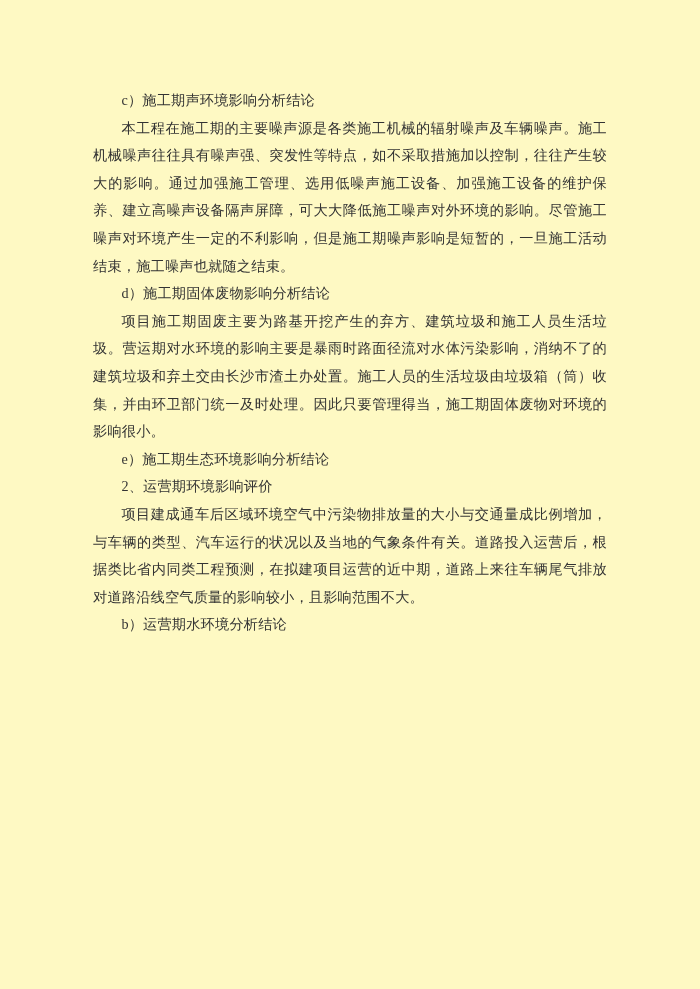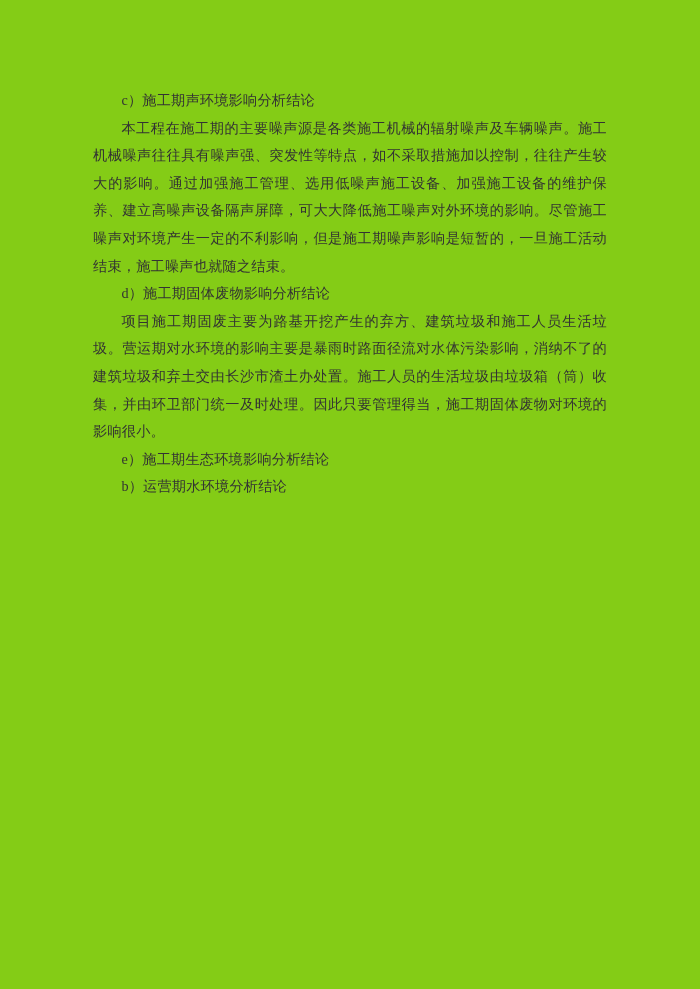--- a/index.html
+++ b/index.html
@@ -4,21 +4,21 @@
 <style>
   html, body {
     margin: 0;
     padding: 0;
     background: #ffffff;
   }
   .page {
     position: relative;
     width: 700px;
     height: 989px;
-    background: #84cc16;
+    background: #fef9c3;
     overflow: hidden;
   }
   .doc-content {
     position: absolute;
     left: 93px;
     top: 87px;
     width: 514px;
     font-family: "Liberation Serif", "DejaVu Serif", serif;
     font-size: 14.2px;
     line-height: 27.6px;
@@ -36,15 +36,17 @@
 </head>
 <body>
 
 <div class="page">
   <div class="doc-content">
     <p>c）施工期声环境影响分析结论</p>
     <p>本工程在施工期的主要噪声源是各类施工机械的辐射噪声及车辆噪声。施工机械噪声往往具有噪声强、突发性等特点，如不采取措施加以控制，往往产生较大的影响。通过加强施工管理、选用低噪声施工设备、加强施工设备的维护保养、建立高噪声设备隔声屏障，可大大降低施工噪声对外环境的影响。尽管施工噪声对环境产生一定的不利影响，但是施工期噪声影响是短暂的，一旦施工活动结束，施工噪声也就随之结束。</p>
     <p>d）施工期固体废物影响分析结论</p>
     <p>项目施工期固废主要为路基开挖产生的弃方、建筑垃圾和施工人员生活垃圾。营运期对水环境的影响主要是暴雨时路面径流对水体污染影响，消纳不了的建筑垃圾和弃土交由长沙市渣土办处置。施工人员的生活垃圾由垃圾箱（筒）收集，并由环卫部门统一及时处理。因此只要管理得当，施工期固体废物对环境的影响很小。</p>
     <p>e）施工期生态环境影响分析结论</p>
+    <p>2、运营期环境影响评价</p>
+    <p>项目建成通车后区域环境空气中污染物排放量的大小与交通量成比例增加，与车辆的类型、汽车运行的状况以及当地的气象条件有关。道路投入运营后，根据类比省内同类工程预测，在拟建项目运营的近中期，道路上来往车辆尾气排放对道路沿线空气质量的影响较小，且影响范围不大。</p>
     <p>b）运营期水环境分析结论</p>
   </div>
 </div>
 
 </body></html>

